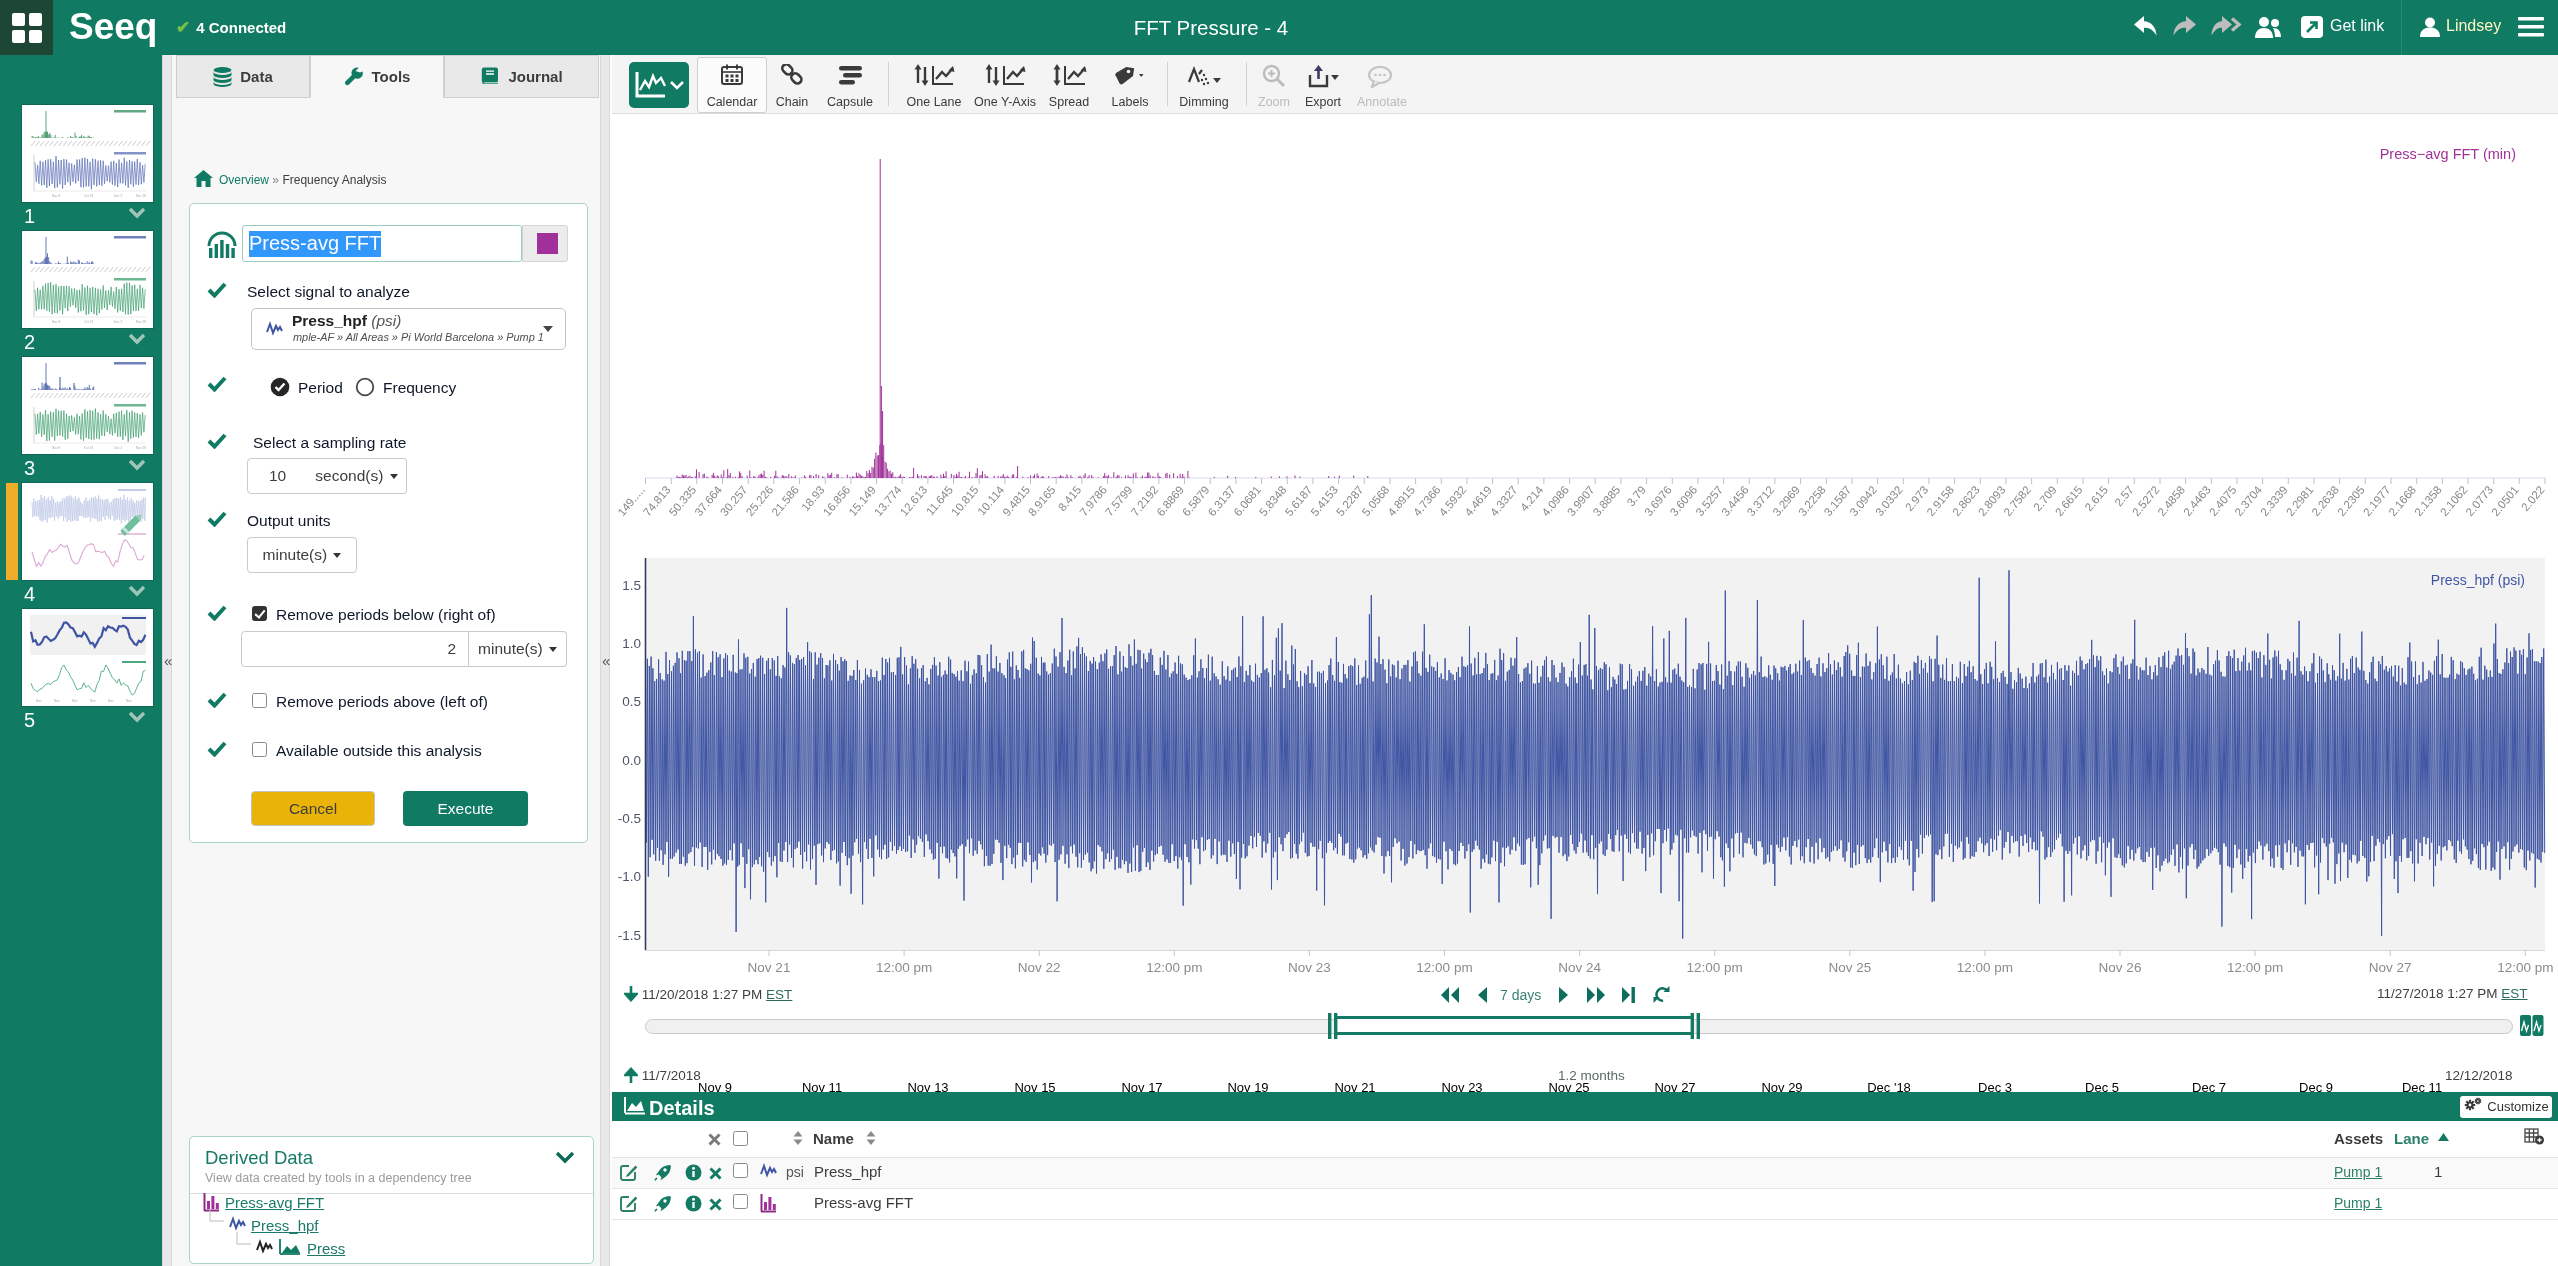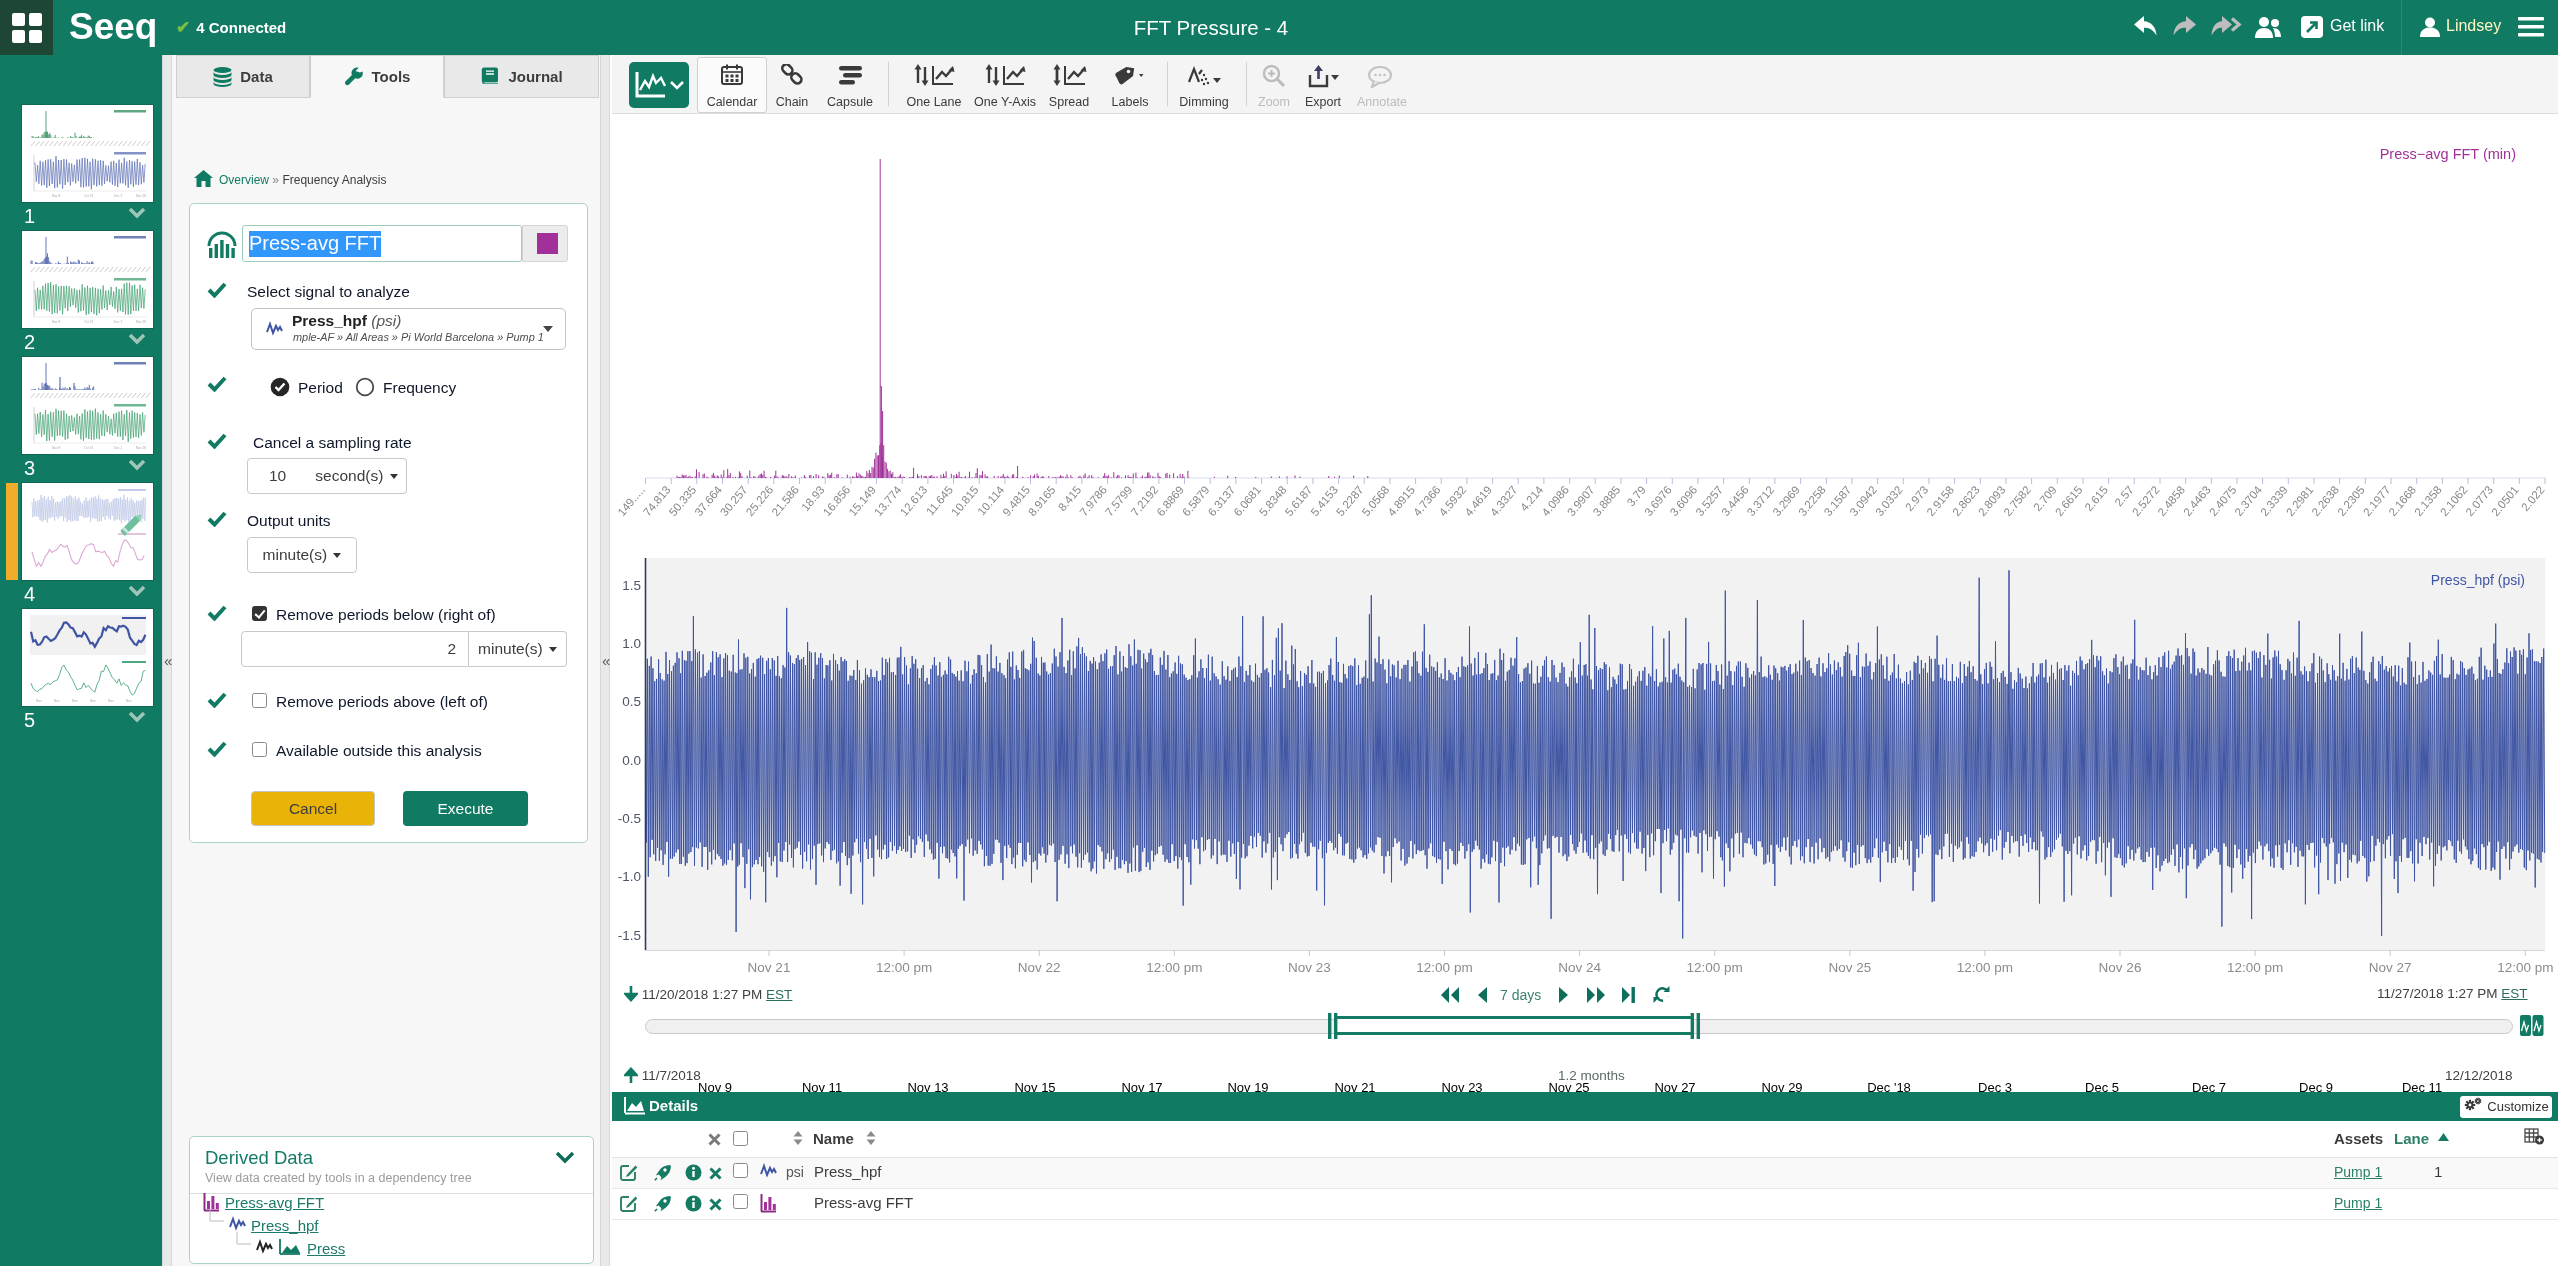--- a/index.html
+++ b/index.html
@@ -71,21 +71,21 @@
 
 .drow{position:absolute;font-size:13.5px;color:#3f3f3f}
 .grn{color:#107a63}
 .est{color:#2c6e5e;text-decoration:underline}
 
 #track{position:absolute;left:33px;top:964px;width:1868px;height:15px;background:#f0f0f0;border:1px solid #c9c9c9;border-radius:8px}
 #tlabels{position:absolute;left:0;top:1025px;width:1946px;height:18px;font-size:13px;color:#000000}
 #tlabels span{position:absolute;transform:translateX(-50%)}
 
 #detbar{position:absolute;left:0;top:1037px;width:1946px;height:29px;background:#107a63;color:#fff}
-#detbar .t{position:absolute;left:37px;top:5px;font-size:15px;font-weight:bold}
+#detbar .t{position:absolute;left:37px;top:5px;font-size:20px;font-weight:bold}
 #custbtn{position:absolute;left:1848px;top:1041px;width:92px;height:22px;background:#fff;border-radius:3px;color:#333;font-size:13px;text-align:center;line-height:22px}
 
 .trow{position:absolute;left:0;width:1946px;font-size:15px;color:#3c3c3c}
 .hdrb{font-weight:bold}
 .pump{color:#2c8068;text-decoration:underline;font-size:14px}
 </style></head><body>
 <div id="hdr">
     <div id="hdrsq">
       <div style="position:absolute;left:12px;top:13px"><svg width="30" height="30" viewBox="0 0 30 30" style="">
           <g fill="#fff">
@@ -306,21 +306,21 @@
           <path d="M5.5 10 l3 3 l6-6.5" stroke="#fff" stroke-width="2.4" fill="none"></path>
         </svg></div>
       <div class="flabel" style="left:108px;top:175px">Period</div>
       <div style="position:absolute;left:165px;top:173px"><svg width="20" height="20" viewBox="0 0 20 20" style="">
           <circle cx="10" cy="10" r="8.3" fill="#fff" stroke="#4a4a4a" stroke-width="1.8"></circle>
         </svg></div>
       <div class="flabel" style="left:193px;top:175px">Frequency</div>
       <div style="position:absolute;left:17px;top:228px"><svg width="20" height="17">
           <path d="M2 9 L7.5 14.5 L18 3" stroke="#107a63" stroke-width="4" fill="none"></path>
         </svg></div>
-      <div class="flabel" style="left:63px;top:230px">Cancel a sampling rate</div>
+      <div class="flabel" style="left:63px;top:230px">Select a sampling rate</div>
       <div class="cell" style="left:57px;top:254px;width:61px;height:36px;border-radius:4px 0 0 4px;text-align:center;line-height:34px">10</div>
       <div class="cell" style="left:117px;top:254px;width:100px;height:36px;border-radius:0 4px 4px 0;border-left:none;text-align:center;line-height:34px">second(s) <span class="caretsm" style="margin-left:2px;vertical-align:2px"></span></div>
       <div style="position:absolute;left:17px;top:306px"><svg width="20" height="17">
           <path d="M2 9 L7.5 14.5 L18 3" stroke="#107a63" stroke-width="4" fill="none"></path>
         </svg></div>
       <div class="flabel" style="left:57px;top:308px">Output units</div>
       <div class="cell" style="left:57px;top:333px;width:110px;height:36px;border-radius:4px;text-align:center;line-height:34px">minute(s) <span class="caretsm" style="margin-left:2px;vertical-align:2px"></span></div>
       <div style="position:absolute;left:17px;top:400px"><svg width="20" height="17">
           <path d="M2 9 L7.5 14.5 L18 3" stroke="#107a63" stroke-width="4" fill="none"></path>
         </svg></div>

